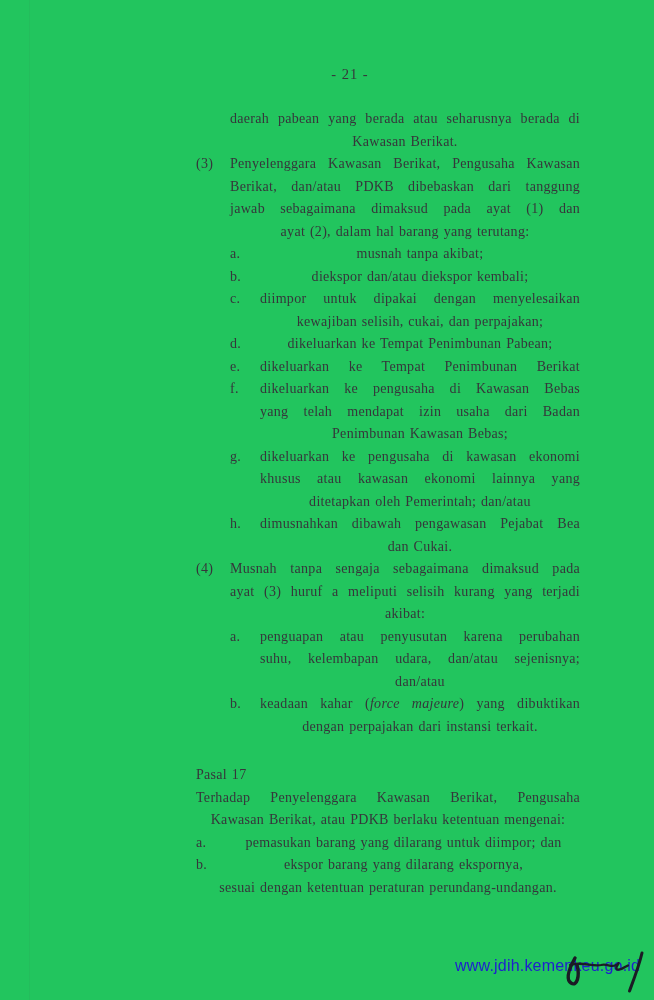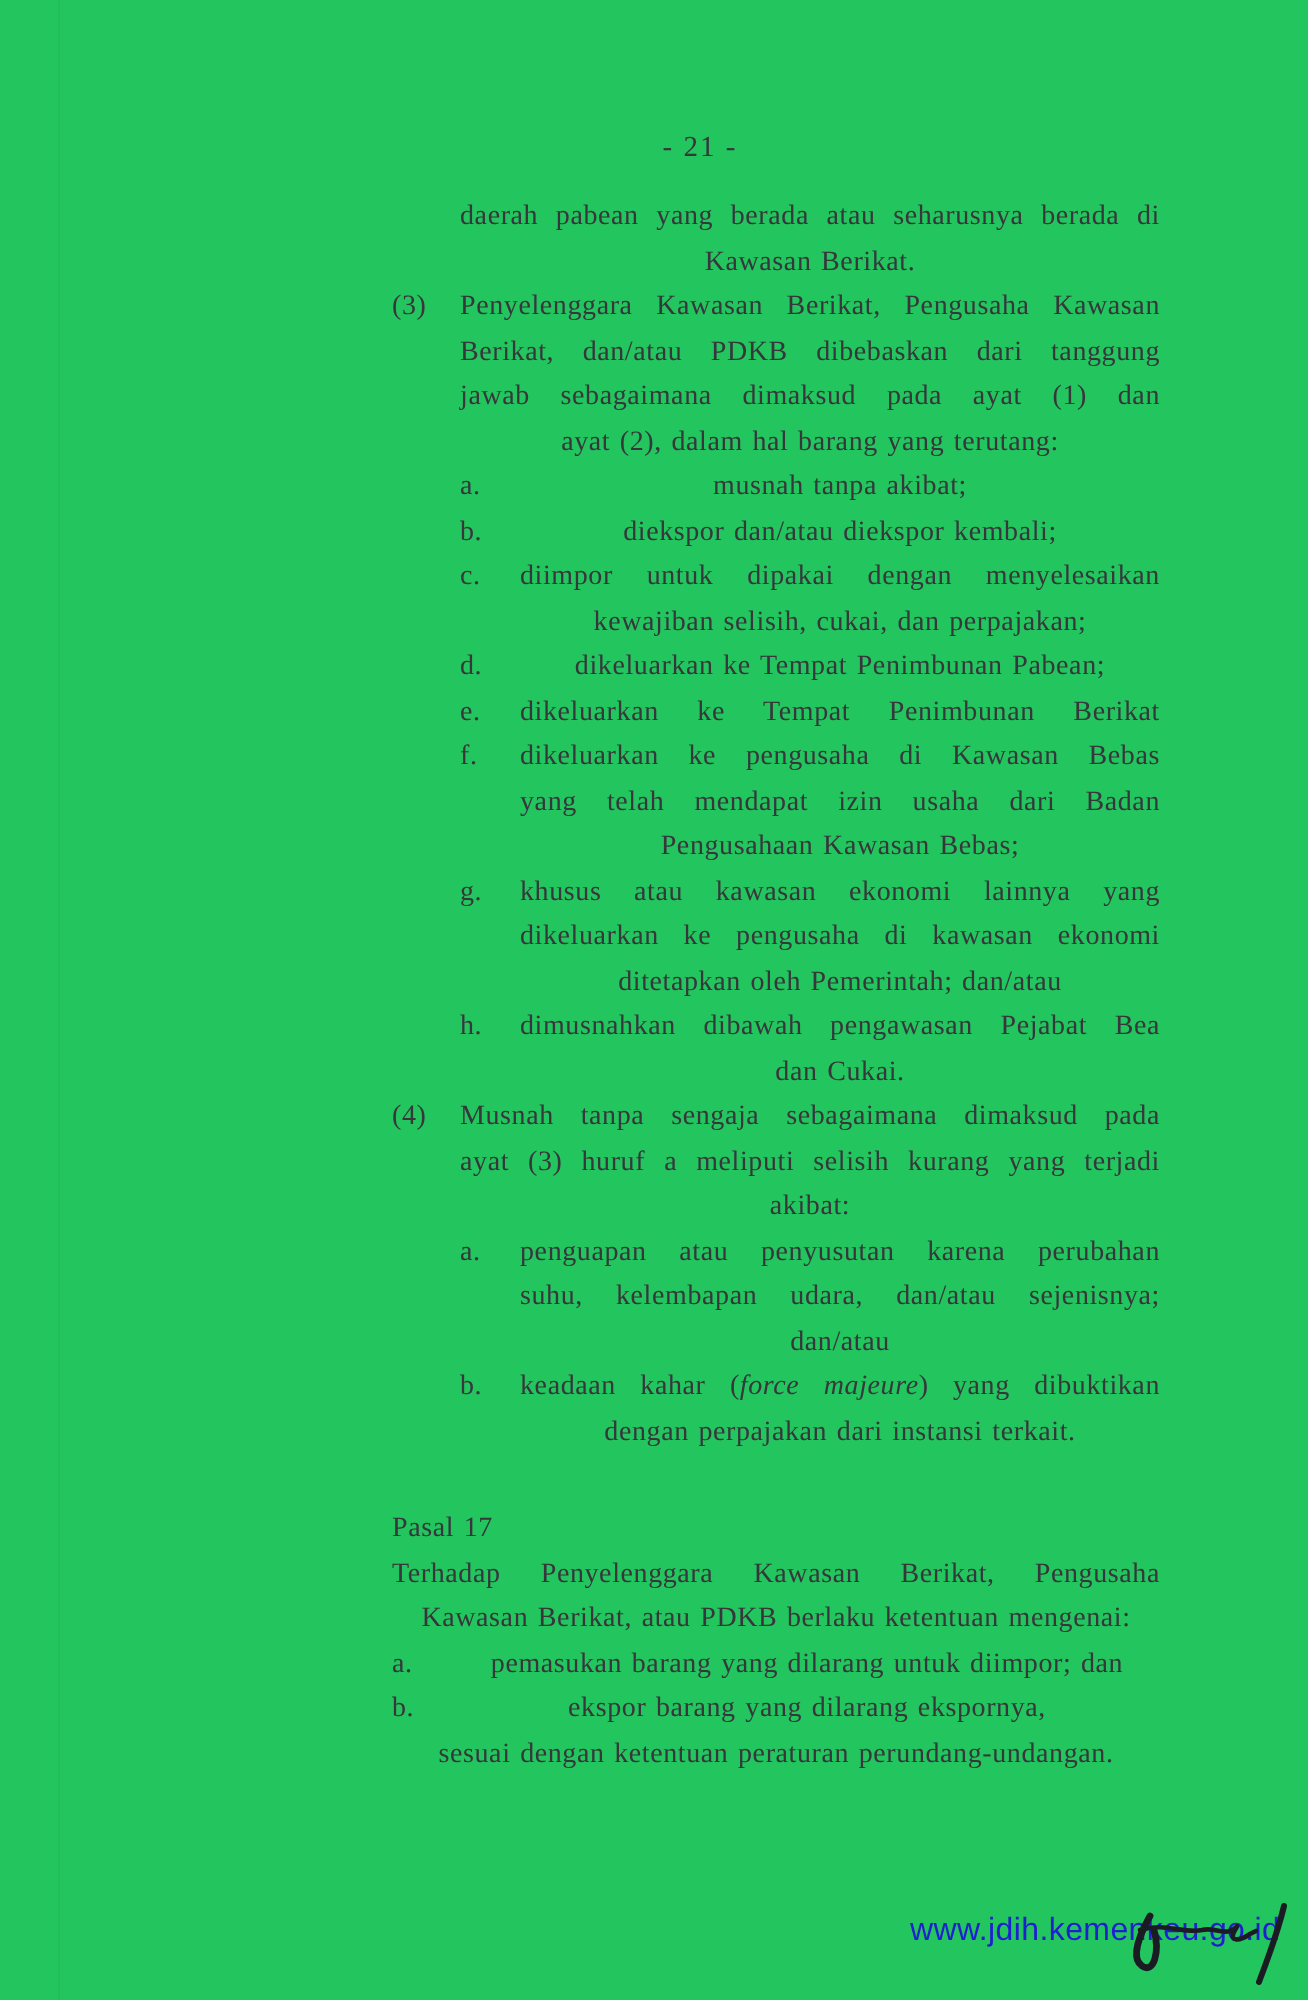--- a/index.html
+++ b/index.html
@@ -2,21 +2,21 @@
 <html><head>
 <meta charset="utf-8">
 <style>
   html,body{margin:0;padding:0;}
   body{width:654px;height:1000px;background:#fcfcfb;overflow:hidden;position:relative;
        font-family:"Liberation Serif","DejaVu Serif",serif;color:#36363b;}
   .page{position:absolute;inset:0;width:654px;height:1000px;background:#22c55e;}
   .scan-line{position:absolute;left:29px;top:0;width:1px;height:100%;background:rgba(60,60,60,.06);}
   .pagenum{position:absolute;top:66px;left:350px;transform:translateX(-50%);
            font-size:14.5px;letter-spacing:1px;white-space:nowrap;}
-  .content{position:absolute;left:196px;top:98px;width:384px;font-size:14px;
+  .content{position:absolute;left:196px;top:108px;width:384px;font-size:14px;
            letter-spacing:.3px;word-spacing:1px;}
   .line{display:block;height:22.5px;line-height:22.5px;white-space:normal;}
   .jl{text-align:justify;text-align-last:justify;}
   .nl{text-align:center;}
   .par{margin-left:34px;}
   .row{display:flex;align-items:flex-start;}
   .m{width:34px;flex:none;height:22.5px;line-height:22.5px;}
   .body-col{width:350px;flex:none;}
   .sublist{margin-left:34px;}
   .sub{display:flex;align-items:flex-start;}
@@ -88,28 +88,28 @@
         <span class="sm">e.</span>
         <div class="stxt">
           <span class="line jl">dikeluarkan ke Tempat Penimbunan Berikat</span>
         </div>
       </div>
       <div class="sub">
         <span class="sm">f.</span>
         <div class="stxt">
           <span class="line jl">dikeluarkan ke pengusaha di Kawasan Bebas</span>
           <span class="line jl">yang telah mendapat izin usaha dari Badan</span>
-          <span class="line nl">Pengusahaan Kawasan Bebas;</span>
+          <span class="line nl">Penimbunan Kawasan Bebas;</span>
         </div>
       </div>
       <div class="sub">
         <span class="sm">g.</span>
         <div class="stxt">
+          <span class="line jl">dikeluarkan ke pengusaha di kawasan ekonomi</span>
           <span class="line jl">khusus atau kawasan ekonomi lainnya yang</span>
-          <span class="line jl">dikeluarkan ke pengusaha di kawasan ekonomi</span>
           <span class="line nl">ditetapkan oleh Pemerintah; dan/atau</span>
         </div>
       </div>
       <div class="sub">
         <span class="sm">h.</span>
         <div class="stxt">
           <span class="line jl">dimusnahkan dibawah pengawasan Pejabat Bea</span>
           <span class="line nl">dan Cukai.</span>
         </div>
       </div>

